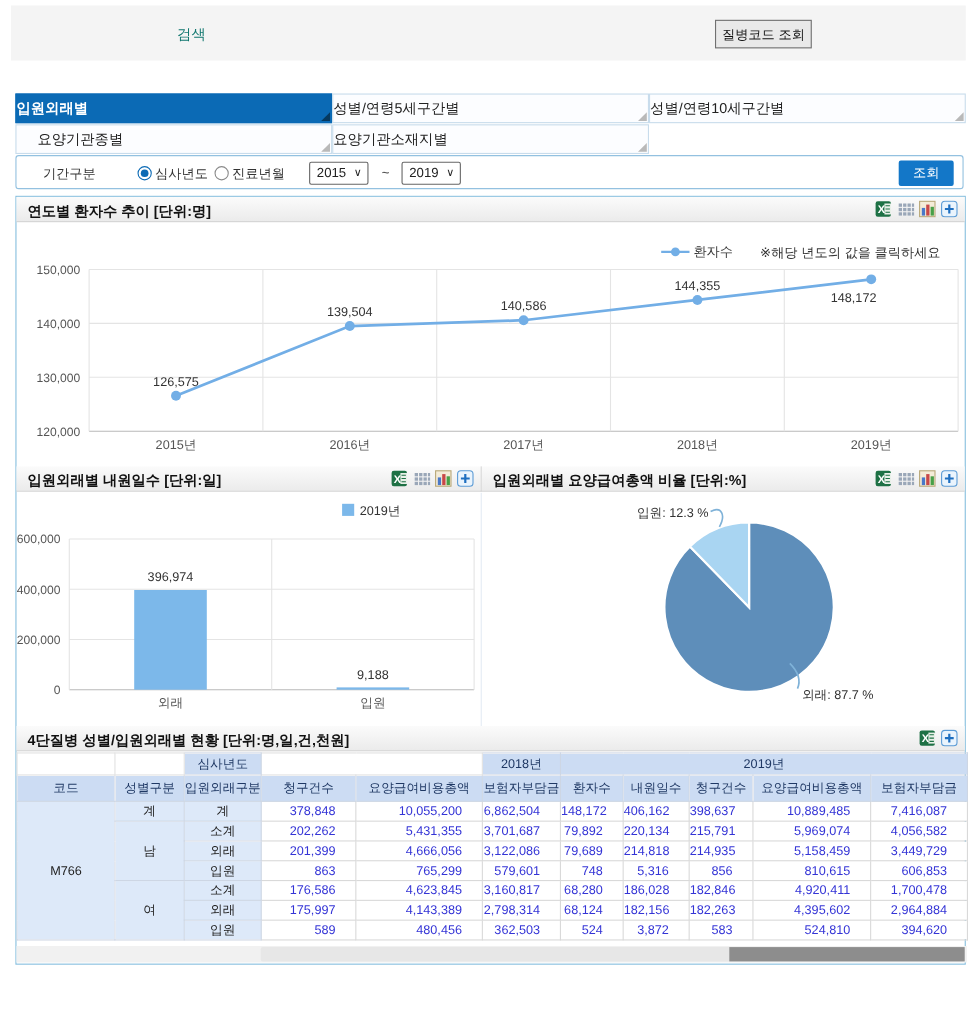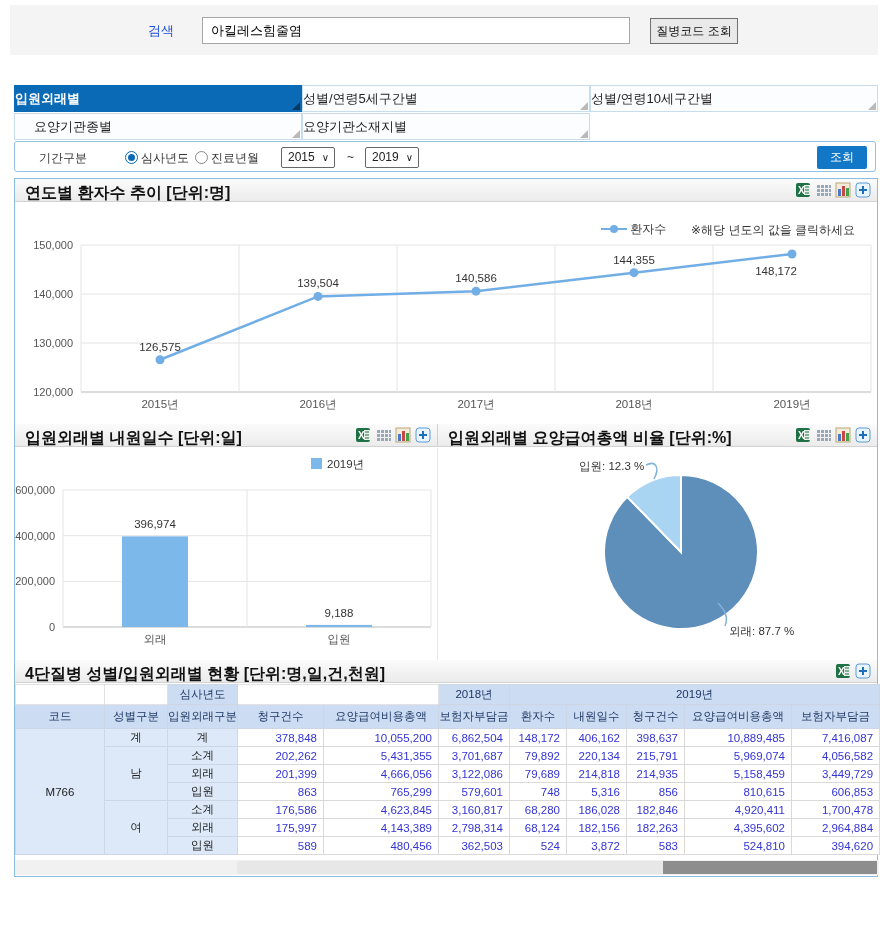--- a/index.html
+++ b/index.html
@@ -1,21 +1,21 @@
 <!DOCTYPE html>
 <html><head>
 <meta charset="utf-8">
 <style>
   * { margin:0; padding:0; box-sizing:border-box; }
   html,body { width:888px; height:931px; background:#fff; font-family:"Liberation Sans","DejaVu Sans",sans-serif; color:#222; overflow:hidden; }
   .abs { position:absolute; }
 
   
   #search-panel { left:10px; top:5px; width:868px; height:50px; background:#f4f4f4; }
-  #search-label { left:138px; top:17px; font-size:13px; color:#1d4ed8; }
+  #search-label { left:151px; top:17px; font-size:13px; color:#0f766e; }
   #search-input { left:192px; top:12px; width:428px; height:27px; background:#fff; border:1px solid #a6a6a6; font-size:13px; padding:0 8px; font-family:inherit; }
   #disease-code-button { left:640px; top:13px; width:88px; height:26px; background:#e9e9e9; border:1px solid #707070; font-size:12px; color:#111; font-family:inherit; cursor:pointer; }
 
   
   .tab { position:absolute; height:27px; width:288px; line-height:26px; font-size:13px; cursor:pointer; background:#fcfdff; border:1px solid #c8dcec; color:#222; }
   .tab .fold { position:absolute; right:1px; bottom:1px; width:0; height:0; border-left:8px solid transparent; border-bottom:8px solid #b9b9b9; }
   .tab.active { background:#0b6ab5; border-color:#0b6ab5; color:#fff; font-weight:bold; }
   .tab.active .fold { border-bottom-color:#06395f; }
 
   
@@ -24,48 +24,47 @@
   .radio { position:absolute; top:9px; width:13px; height:13px; border:1px solid #8a8a8a; border-radius:50%; background:#fff; cursor:pointer; }
   .radio.checked { border-color:#0b6ab5; }
   .radio.checked::after { content:""; position:absolute; left:2px; top:2px; width:7px; height:7px; border-radius:50%; background:#0b6ab5; }
   .select { position:absolute; top:5px; width:54px; height:21px; border:1px solid #666; border-radius:2px; background:#fff; font-size:12px; line-height:19px; padding-left:6px; cursor:pointer; }
   .select .chev { position:absolute; right:5px; top:0; font-size:10px; color:#222; }
   #query-button { position:absolute; right:8px; top:4px; width:50px; height:23px; background:#1377c8; color:#fff; border:none; border-radius:2px; font-size:12px; font-family:inherit; cursor:pointer; }
 
   
   #content-panel { left:14px; top:178px; width:864px; height:699px; border:1px solid #85bede; background:#fff; }
   .sec-head { position:absolute; height:23px; background:linear-gradient(#fbfbfb,#ebebeb); border-bottom:1px solid #d2d2d2; }
-  .sec-title { position:absolute; left:10px; top:4px; font-size:16px; font-weight:bold; color:#111; }
+  .sec-title { position:absolute; left:10px; top:4px; font-size:13px; font-weight:bold; color:#111; }
   .icon-set { position:absolute; right:6px; top:3px; display:flex; gap:4px; }
   .icon-set svg { display:block; cursor:pointer; }
 
   #legend-line { position:absolute; top:42px; left:586px; font-size:12px; color:#333; }
   #line-note { position:absolute; top:43px; left:676px; font-size:12px; color:#333; }
 
   svg text { font-family:"Liberation Sans","DejaVu Sans",sans-serif; }
 
   
   #stat-table { position:absolute; left:0; top:505px; width:864px; border-collapse:collapse; table-layout:fixed; font-size:11.5px; }
   #stat-table td { border:1px solid #cdd6e4; overflow:hidden; white-space:nowrap; }
   #stat-table .gh { background:#ccdcf3; color:#1f3864; text-align:center; height:20px; }
   #stat-table .ghe { background:#fff; border-color:#e2e2e2; }
   #stat-table .ch { background:#ccdcf3; color:#1f3864; text-align:center; height:24px; }
   #stat-table .lab { background:#dde9f9; color:#222; text-align:center; height:18px; }
-  #stat-table .num { background:#fff; color:#3434d6; text-align:right; padding-right:6px; height:18px; border-color:#d9d9d9; }
+  #stat-table .num { background:#fff; color:#3434d6; text-align:right; padding-right:18px; height:18px; border-color:#d9d9d9; }
 
   #hscroll { position:absolute; left:0; top:681px; width:864px; height:15px; background:#f1f1f1; }
   #hscroll .track { position:absolute; left:222px; top:1px; right:2px; height:13px; background:#e7e7e7; border-radius:2px; }
   #hscroll .thumb { position:absolute; left:648px; top:1px; width:214px; height:13px; background:#8d8d8d; cursor:pointer; }
 </style>
 </head>
 <body>
 
 <div class="abs" id="search-panel">
   <span class="abs" id="search-label">검색</span>
-  <input class="abs" id="search-input" value="아킬레스힘줄염" style="">
   <button class="abs" id="disease-code-button">질병코드 조회</button>
 </div>
 
 <div id="tabs">
     <div class="tab active" style="left: 14px; top: 85px;">입원외래별<span class="fold"></span></div>
     <div class="tab" style="left: 302px; top: 85px;">성별/연령5세구간별<span class="fold"></span></div>
     <div class="tab" style="left: 590px; top: 85px;">성별/연령10세구간별<span class="fold"></span></div>
     <div class="tab" style="left: 14px; top: 113px; padding-left: 19px;">요양기관종별<span class="fold"></span></div>
     <div class="tab" style="left: 302px; top: 113px;">요양기관소재지별<span class="fold"></span></div>
   </div>

